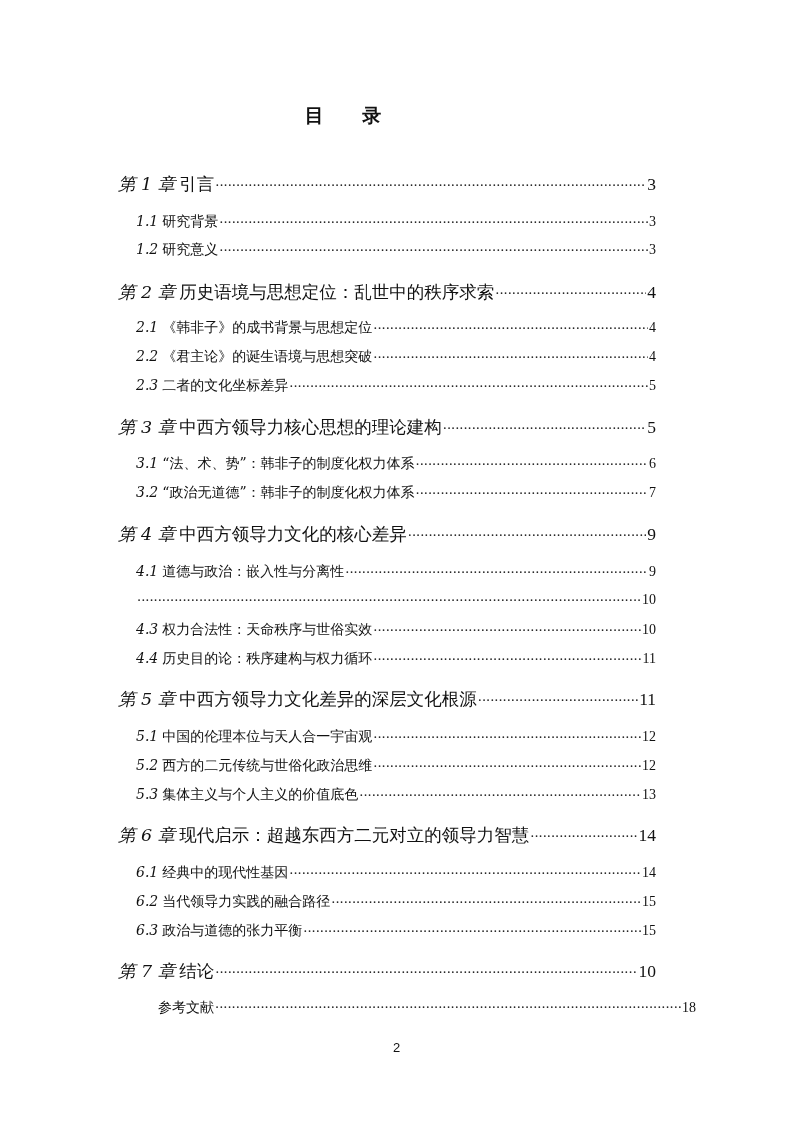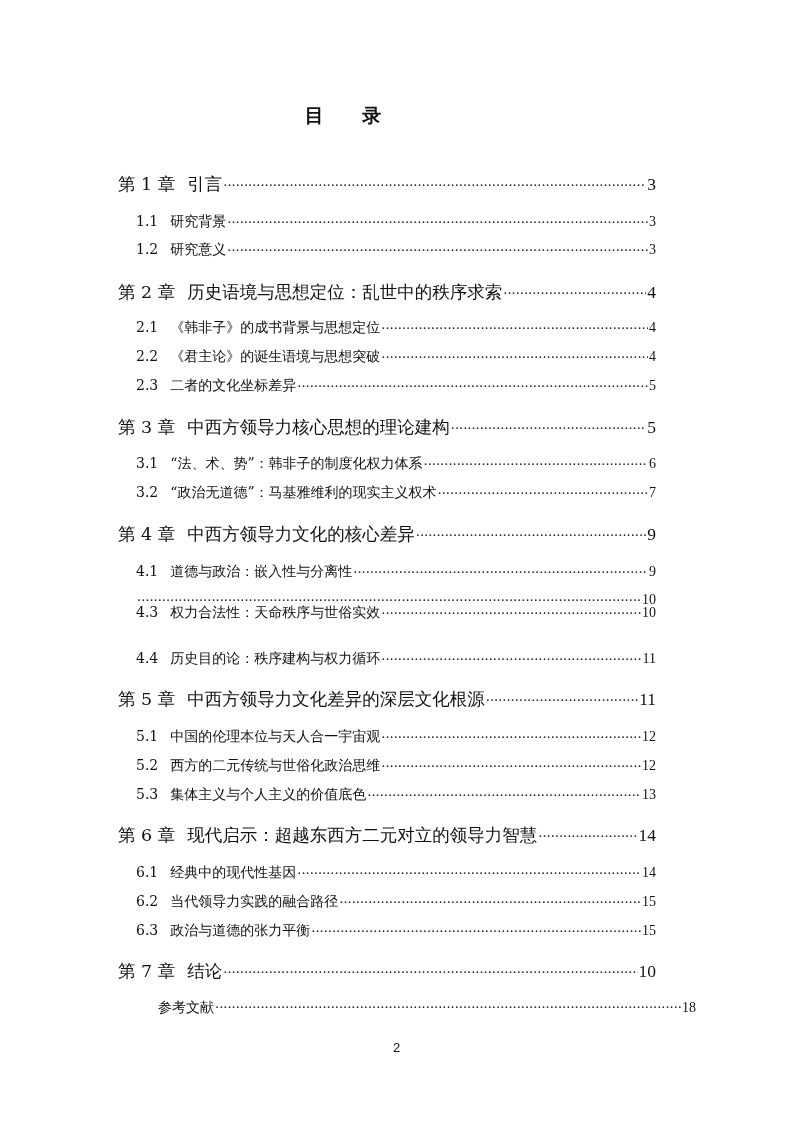--- a/index.html
+++ b/index.html
@@ -6,21 +6,21 @@
     body { width: 793px; height: 1122px; position: relative; overflow: hidden;
       font-family: "DejaVu Serif", "Liberation Serif", serif; color: #111; }
     .title { position: absolute; top: 103px; left: 0; width: 702px; text-align: center;
       font-family: "DejaVu Sans", "Liberation Sans", sans-serif; font-weight: bold; font-size: 19px; letter-spacing: 16px; }
     .toc { position: absolute; left: 118px; width: 538px; top: 0; }
     .entry { position: absolute; left: 0; width: 538px; display: flex; align-items: baseline; white-space: nowrap; }
     .entry.ch { font-size: 17.5px; }
     .entry.sec { font-size: 14px; padding-left: 18px; width: 520px; align-items: center; }
     .entry.ref { font-size: 14px; margin-left: 40px; }
     .entry .label { flex: 0 0 auto; }
-    .entry .label .num { margin-right: 12px; }
+    .entry .label .num { margin-right: 4px; font-style: italic; }
     .entry .leader { flex: 1 1 auto; overflow: hidden; margin: 0 1px; letter-spacing: 0px; font-size: 13px; color: #222; }
     .entry .leader::after { content: "··································································································································································"; }
     .entry .page { flex: 0 0 auto; font-family: "Liberation Serif", serif; }
     .pagenum { position: absolute; top: 1040px; left: 0; width: 793px; text-align: center;
       font-family: "Liberation Sans", sans-serif; font-size: 13px; }
   </style>
 </head>
 <body>
 
 <div class="title">目 录</div>
@@ -65,39 +65,39 @@
     <span class="label"><span class="num">第 3 章</span><span>中西方领导力核心思想的理论建构</span></span>
     <span class="leader"></span>
     <span class="page">5</span>
   </div>
   <div class="entry sec" style="top:455px">
     <span class="label"><span class="num">3.1</span><span>“法、术、势”：韩非子的制度化权力体系</span></span>
     <span class="leader"></span>
     <span class="page">6</span>
   </div>
   <div class="entry sec" style="top:484px">
-    <span class="label"><span class="num">3.2</span><span>“政治无道德”：马基雅维利的现实主义权术</span></span>
+    <span class="label"><span class="num">3.2</span><span>“政治无道德”：韩非子的制度化权力体系</span></span>
     <span class="leader"></span>
     <span class="page">7</span>
   </div>
   <div class="entry ch" style="top:522px">
     <span class="label"><span class="num">第 4 章</span><span>中西方领导力文化的核心差异</span></span>
     <span class="leader"></span>
     <span class="page">9</span>
   </div>
   <div class="entry sec" style="top:563px">
     <span class="label"><span class="num">4.1</span><span>道德与政治：嵌入性与分离性</span></span>
     <span class="leader"></span>
     <span class="page">9</span>
   </div>
   <div class="entry sec" style="top:592px">
     <span class="leader"></span>
     <span class="page">10</span>
   </div>
-  <div class="entry sec" style="top:604px">
+  <div class="entry sec" style="top:621px">
     <span class="label"><span class="num">4.3</span><span>权力合法性：天命秩序与世俗实效</span></span>
     <span class="leader"></span>
     <span class="page">10</span>
   </div>
   <div class="entry sec" style="top:650px">
     <span class="label"><span class="num">4.4</span><span>历史目的论：秩序建构与权力循环</span></span>
     <span class="leader"></span>
     <span class="page">11</span>
   </div>
   <div class="entry ch" style="top:687px">

